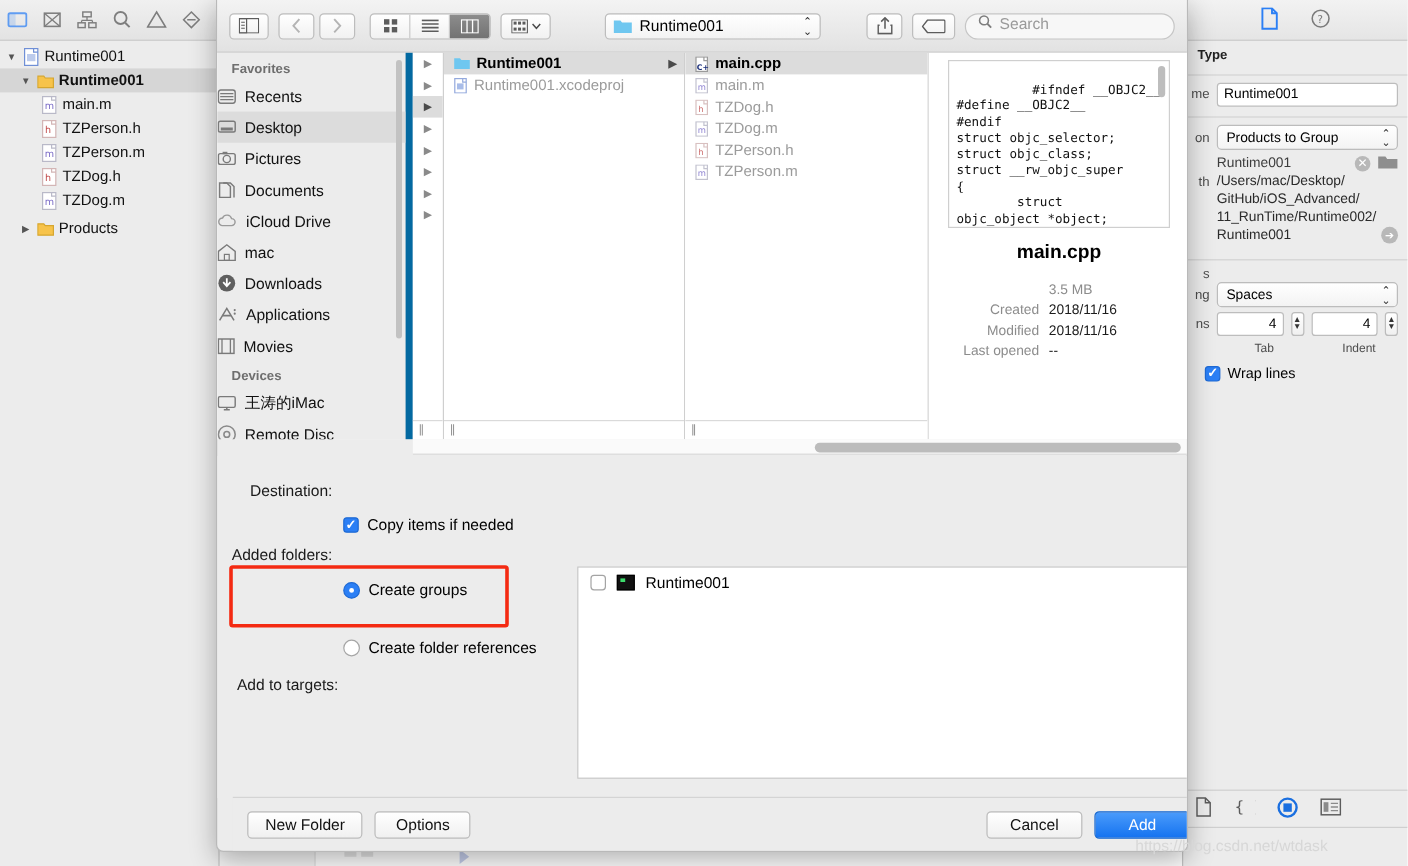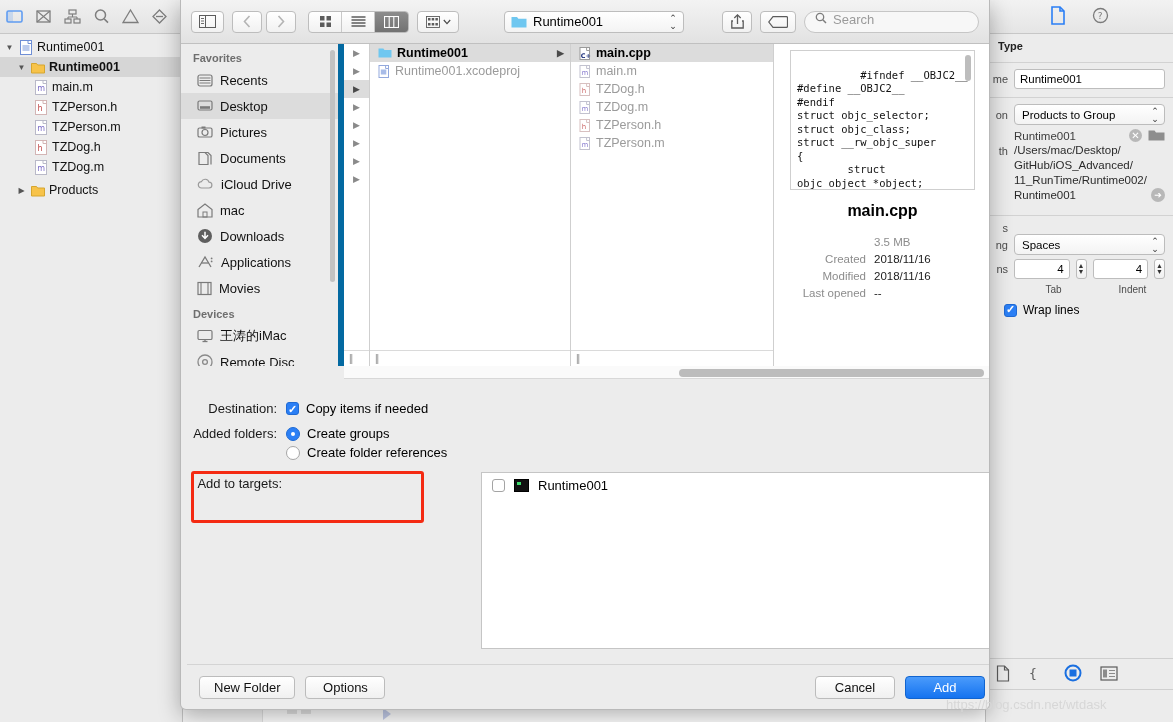--- a/index.html
+++ b/index.html
@@ -188,21 +188,21 @@
   }
   .fav-pane {
     width: 163px; background: #ececec; border-right: 6px solid #0369a1;
     position: relative; overflow: hidden; padding-top: 5px;
   }
   .fav-head {
     font-size: 11px; font-weight: bold; color: #6e6e6e; padding: 3px 0 3px 12px;
   }
   .fav-item {
     height: 26px; display: flex; align-items: center; gap: 7px;
-    padding-left: 16px; font-size: 13px; color: #111;
+    font-size: 13px; color: #111;
   }
   .fav-item.sel { background: #dcdcdc; }
   .fav-scroll {
     position: absolute; right: 3px; top: 6px; width: 5px; height: 232px;
     border-radius: 3px; background: #c2c2c2;
   }
   .col {
     border-right: 1px solid #cfcfcf; position: relative; background: #fff;
     overflow: hidden;
   }
@@ -263,21 +263,21 @@
 
   .opts {
     position: absolute; left: 0; top: 380px; width: 810px; height: 285px;
     background: #ececec;
   }
   .opt-row { display: flex; align-items: flex-start; margin-bottom: 8px; }
   .opt-lab {
     width: 105px; text-align: right; padding-right: 9px; font-size: 13px;
     color: #1a1a1a; line-height: 17px;
   }
-  .opt-ctl { display: flex; align-items: center; gap: 7px; font-size: 13px; line-height: 17px; }
+  .opt-ctl { display: flex; align-items: center; gap: 7px; font-size: 13px; line-height: 17px; margin-top: 29px; }
   .radio {
     width: 14px; height: 14px; border-radius: 50%; border: 1px solid #a6a6a6;
     background: #fff; flex: none; position: relative;
   }
   .radio.on { background: #2b7ff5; border-color: #1f6ad4; }
   .radio.on::after {
     content: ""; position: absolute; left: 4px; top: 4px;
     width: 4px; height: 4px; border-radius: 50%; background: #fff;
   }
   .targets-box {
@@ -295,21 +295,21 @@
   .target-ico::after {
     content: ""; position: absolute; left: 2px; top: 2px; width: 4px; height: 3px;
     background: #3ddc6c;
   }
   .redbox {
     position: absolute; left: 191px; top: 471px; width: 233px; height: 52px;
     border: 3px solid #f42a12; border-radius: 3px; pointer-events: none;
   }
 
   .sheet-footer {
-    position: absolute; left: 6px; bottom: 0; width: 810px; height: 45px;
+    position: absolute; left: 13px; bottom: 0; width: 810px; height: 45px;
     background: #ececec; border-top: 1px solid #d4d4d4;
     display: flex; align-items: center; padding: 0 12px; margin-top: 30px;
   }
   .btn {
     height: 23px; min-width: 80px; padding: 0 14px; border-radius: 4px;
     border: 1px solid #bcbcbc; background: linear-gradient(#ffffff,#f0f0f0);
     font-size: 13px; display: flex; align-items: center; justify-content: center;
     color: #111;
   }
   .btn.primary {

